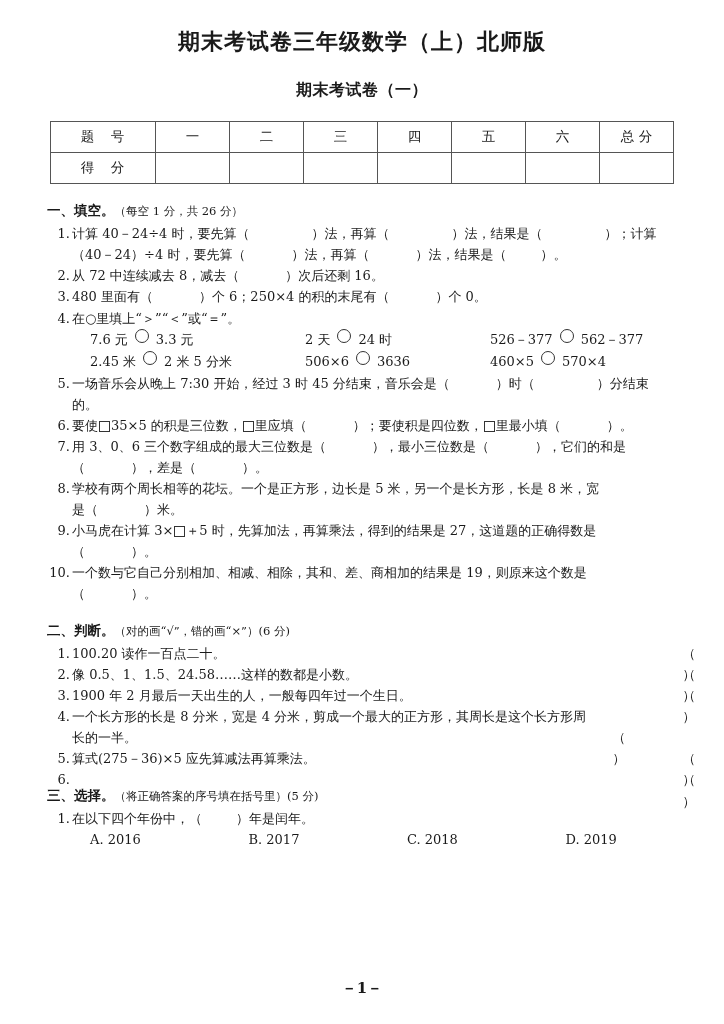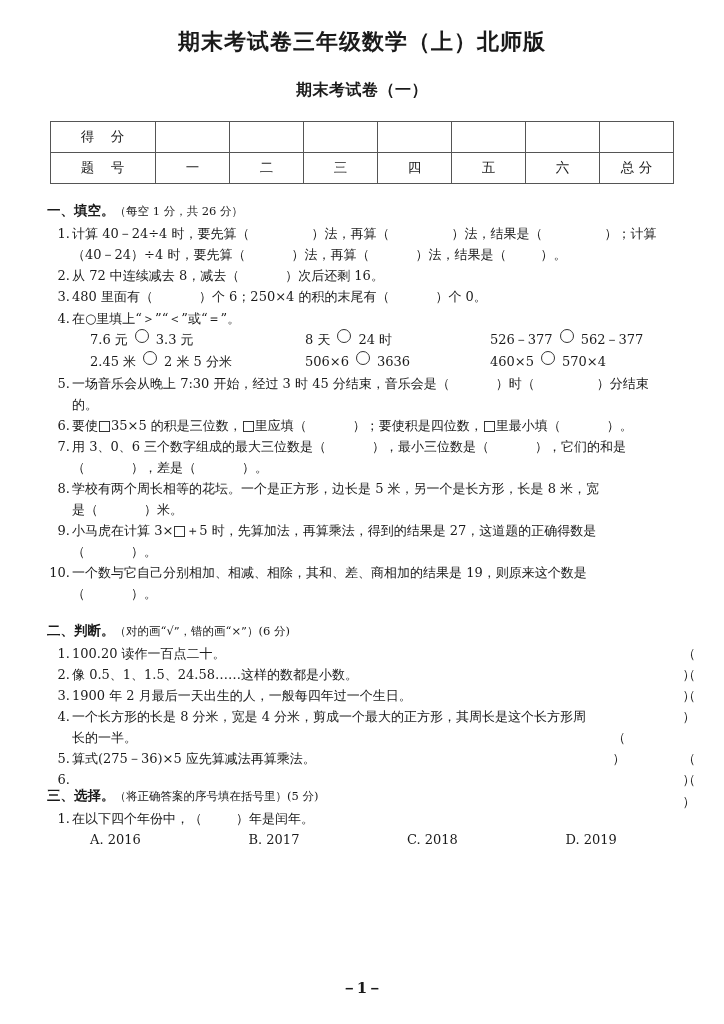--- a/index.html
+++ b/index.html
@@ -193,39 +193,39 @@
 
 <div class="page">
 
   <h1 class="main-title">期末考试卷三年级数学（上）北师版</h1>
   <h2 class="sub-title">期末考试卷（一）</h2>
 
   <div class="score-table-wrap">
     <table class="score-table">
       <tbody>
           <tr>
-        <td class="label-cell">得  分</td>
-        <td></td>
-        <td></td>
-        <td></td>
-        <td></td>
-        <td></td>
-        <td></td>
-        <td></td>
-      </tr>
-      <tr>
         <td class="label-cell">题  号</td>
         <td>一</td>
         <td>二</td>
         <td>三</td>
         <td>四</td>
         <td>五</td>
         <td>六</td>
         <td>总  分</td>
       </tr>
+      <tr>
+        <td class="label-cell">得  分</td>
+        <td></td>
+        <td></td>
+        <td></td>
+        <td></td>
+        <td></td>
+        <td></td>
+        <td></td>
+      </tr>
     </tbody>
       </table>
   </div>
 
   <div class="section">
     <div class="sec-head">
       <span>一、</span><span>填空。</span><span class="note">（每空 1 分，共 26 分）</span>
     </div>
 
     <div class="q">
@@ -249,21 +249,21 @@
       <span>在○里填上“＞”“＜”或“＝”。</span>
     </div>
 
     <div class="cmp-row">
       <div class="cell">
         <span>7.6 元</span>
         <span class="circle-blank"></span>
         <span>3.3 元</span>
       </div>
       <div class="cell">
-        <span>8 天</span>
+        <span>2 天</span>
         <span class="circle-blank"></span>
         <span>24 时</span>
       </div>
       <div class="cell">
         <span>526－377</span>
         <span class="circle-blank"></span>
         <span>562－377</span>
       </div>
     </div>
 

